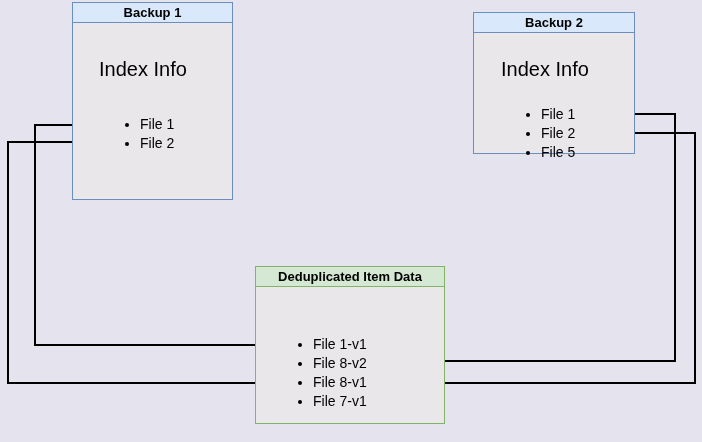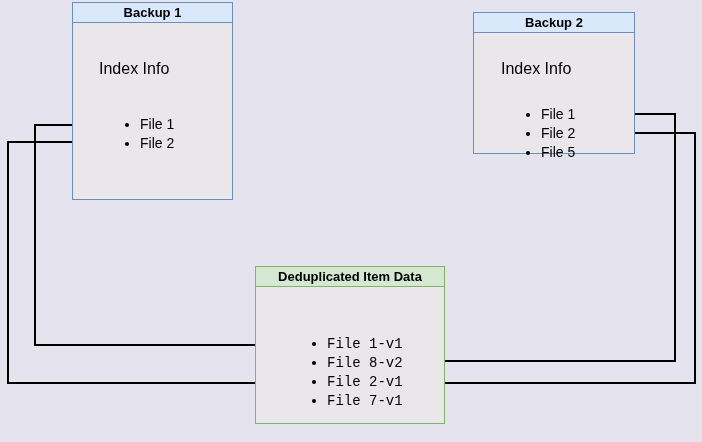--- a/index.html
+++ b/index.html
@@ -38,37 +38,37 @@
     font-weight: bold;
     white-space: nowrap;
   }
   .box.blue  .box-header { background: var(--blue-fill);  border-bottom: 1.5px solid var(--blue-border); }
   .box.green .box-header { background: var(--green-fill); border-bottom: 1.5px solid var(--green-border); }
   #backup1-box { left: 72px;  top: 2px;   width: 161px; height: 198px; }
   #backup2-box { left: 473px; top: 12px;   width: 162px; height: 142px; }
   #dedup-box   { left: 255px; top: 266px; width: 190px; height: 158px; }
   .index-label {
     position: absolute;
-    font-size: 16px;
+    font-size: 20px;
     line-height: 16px;
     white-space: nowrap;
   }
   #backup1-index-label { left: 99px;  top: 61px; }
   #backup2-index-label { left: 501px; top: 61px; }
   ul.file-list {
     position: absolute;
     list-style: disc outside;
     font-size: 14px;
     line-height: 19px;
     padding-left: 28px;
   }
   ul.file-list li { white-space: nowrap; }
   #backup1-file-list { left: 112px; top: 115px; }
   #backup2-file-list { left: 513px; top: 105px; }
-  #dedup-file-list   { left: 299px; top: 335px; font-family: Liberation Mono, monospace; }
+  #dedup-file-list   { left: 285px; top: 335px; }
   svg.connections {
     position: absolute;
     left: 0; top: 0;
     width: 702px; height: 442px;
     pointer-events: none;
   }
   svg.connections path    { stroke: var(--line); stroke-width: 2; fill: none; }
   svg.connections polygon { fill: var(--line); stroke: var(--line); }
 </style>
 </head>
@@ -109,17 +109,17 @@
     <li>File 2</li>
     <li>File 5</li>
   </ul>
 
   <div class="box green" id="dedup-box">
     <div class="box-header">Deduplicated Item Data</div>
   </div>
   <ul class="file-list" id="dedup-file-list">
     <li>File 1-v1</li>
     <li>File 8-v2</li>
-    <li>File 2-v1</li>
+    <li>File 8-v1</li>
     <li>File 7-v1</li>
   </ul>
 
 </div>
 
 </body></html>

